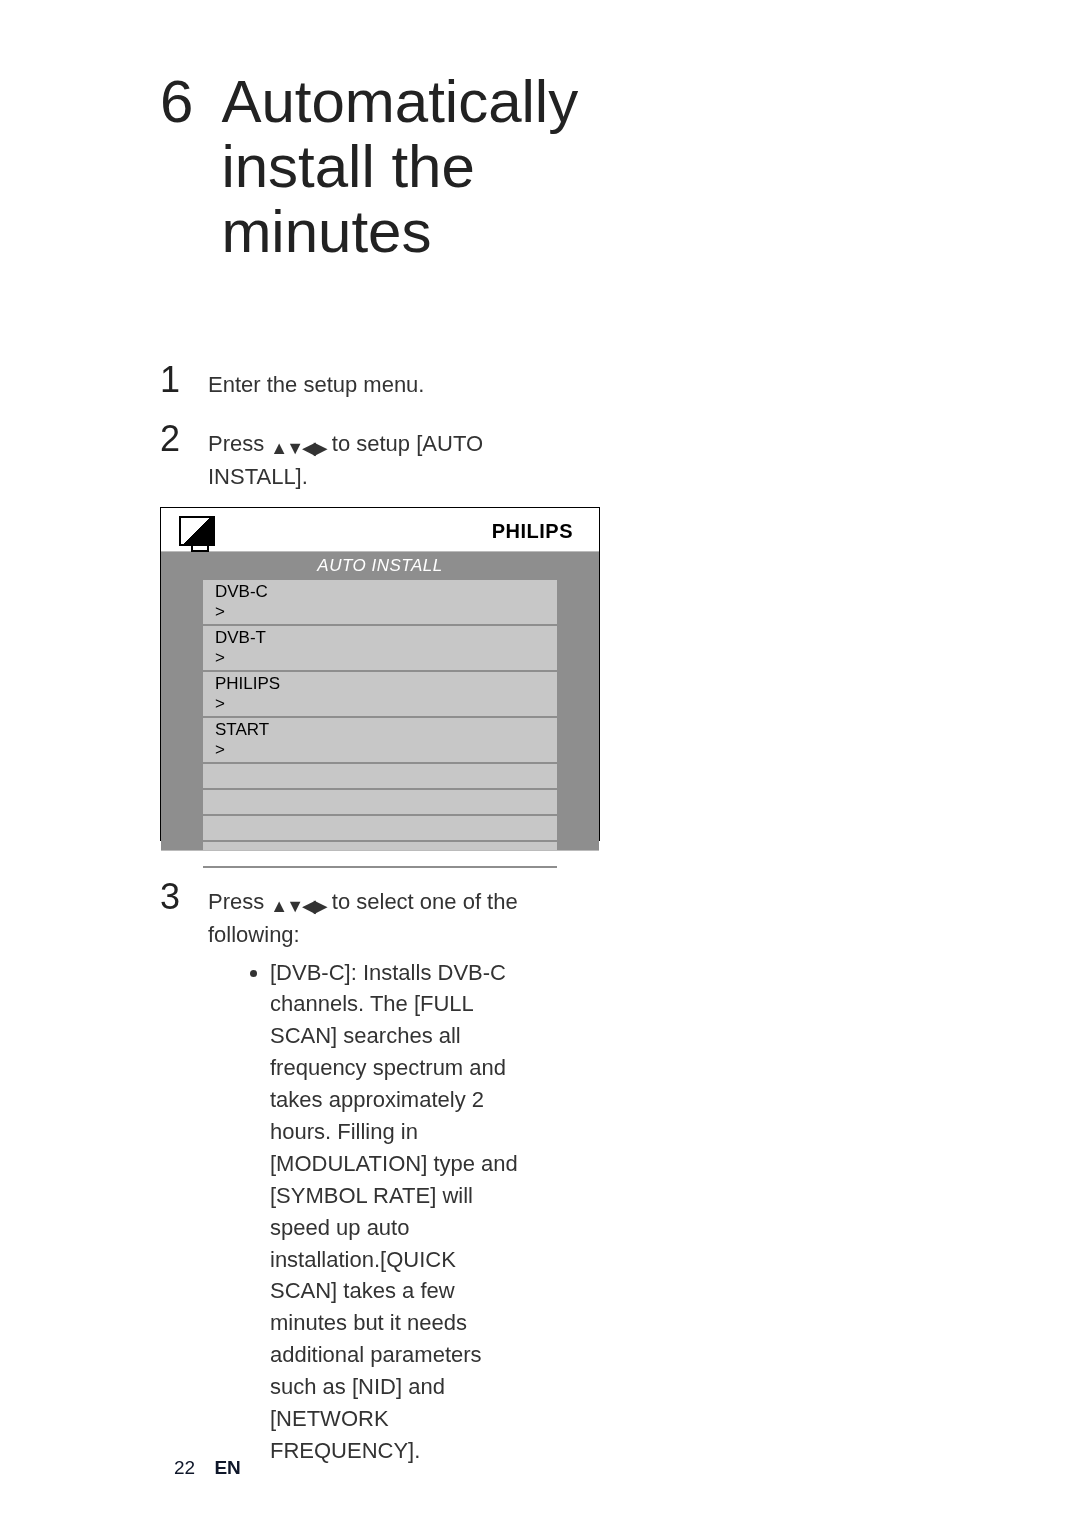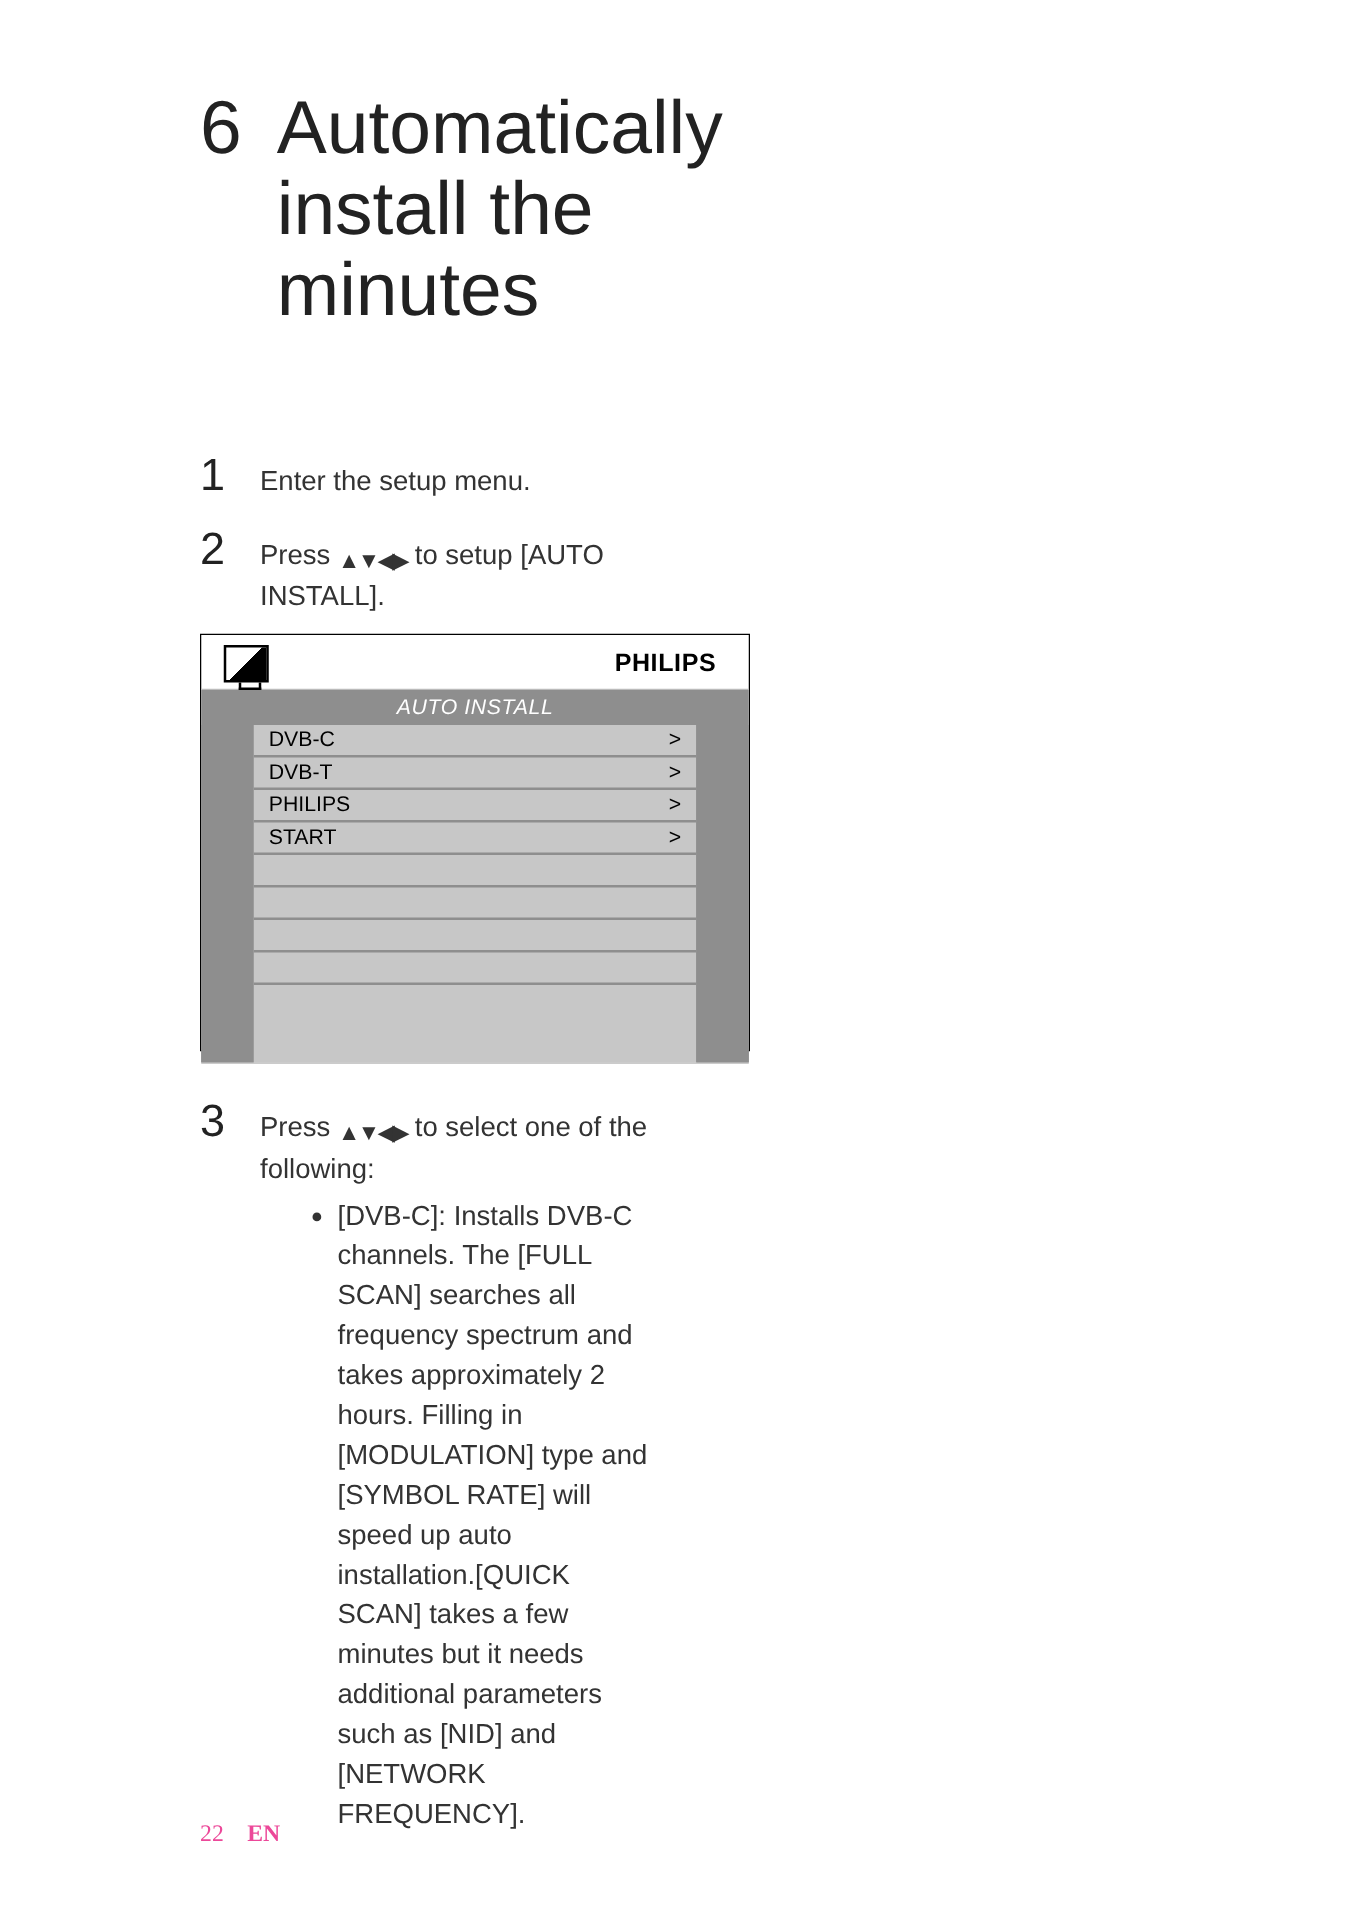--- a/index.html
+++ b/index.html
@@ -113,20 +113,21 @@
     background: #8e8e8e;
     letter-spacing: 0.5px;
     font-style: italic;
   }
   .tv-row {
     display: flex;
     justify-content: space-between;
     padding: 2px 12px;
     font-size: 17px;
     border-bottom: 2px solid #8e8e8e;
+    flex-direction: column;
   }
   .tv-footer { height: 18px; background: #fff; border-top: 1px solid #bbb; }
   .monitor-icon {
     width: 36px; height: 30px;
     border: 2px solid #000;
     position: absolute;
     left: 18px; top: 8px;
     background: linear-gradient(135deg, #fff 50%, #000 50%);
   }
   .monitor-icon::after {
@@ -142,24 +143,23 @@
     margin: 6px 0 0 62px;
     font-size: 22px;
     font-weight: 300;
     line-height: 1.45;
   }
   ul.bullets > li { margin-bottom: 2px; }
   .bold { font-weight: 400; }
   .page-num {
     position: absolute;
     bottom: 48px;
-    left: 160px;
+    left: 174px;
     font-size: 19px;
-    color: #ec4899;
-    font-family: Liberation Serif, serif;
+    color: #0f172a;
   }
   .page-num .lang { font-weight: 600; margin-left: 14px; }
 </style>
 </head>
 <body>
 
 <div class="page">
 
   <h1>
     <span class="chap-num">6</span>

